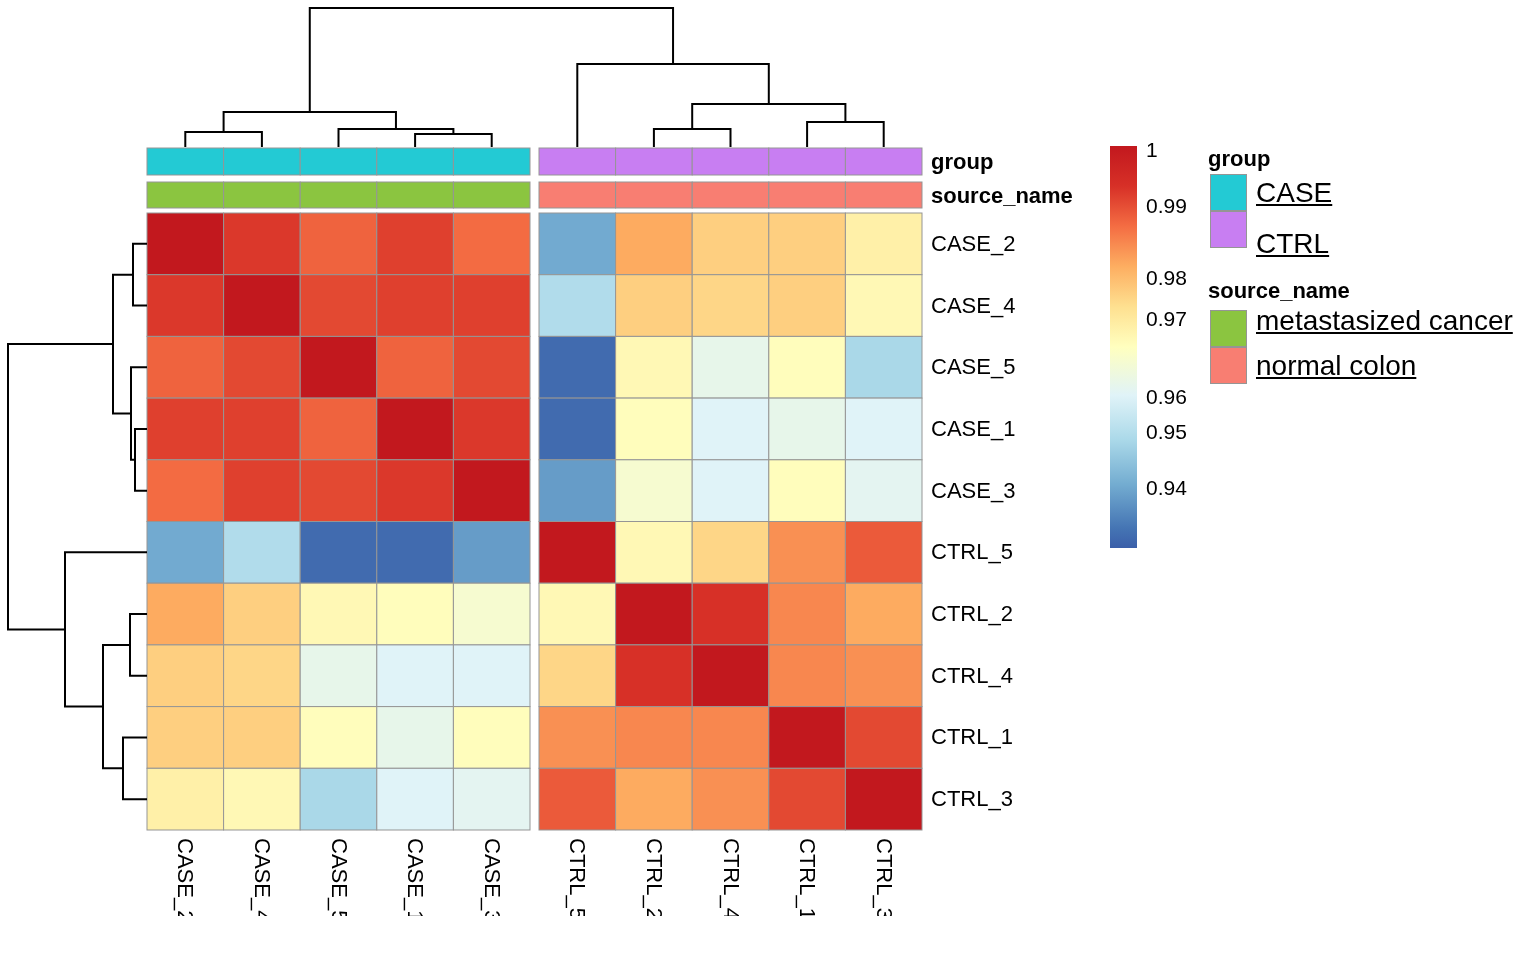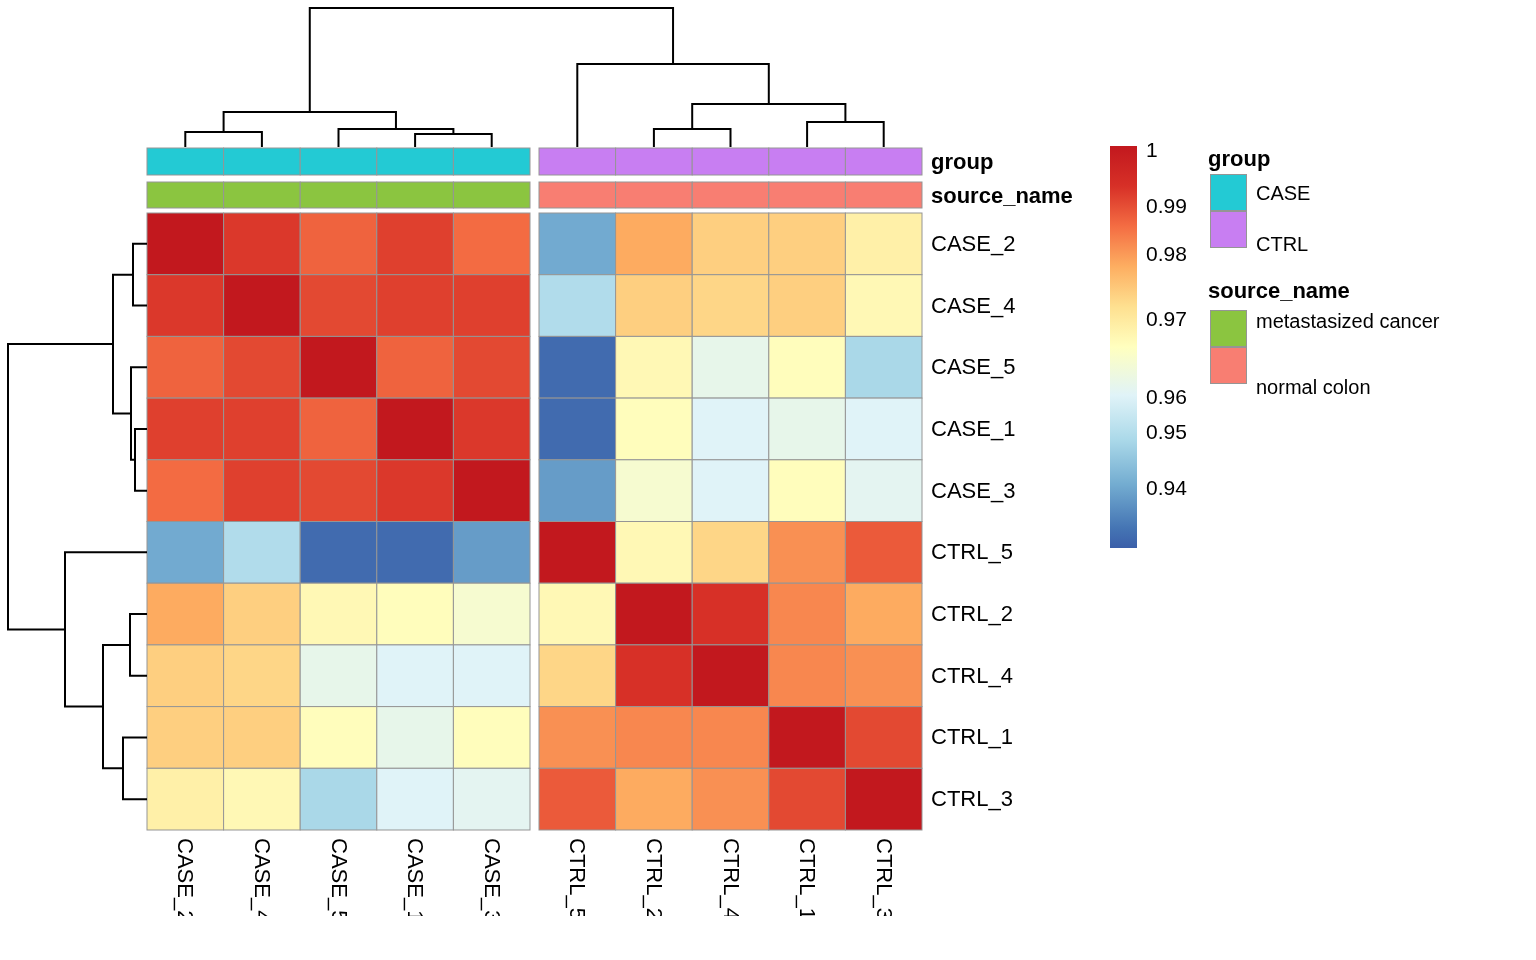--- a/index.html
+++ b/index.html
@@ -7,21 +7,21 @@
           font-family:"Liberation Sans","DejaVu Sans",sans-serif;color:#000;}
   #figure-svg{position:absolute;left:0;top:0;}
   .lbl{position:absolute;font-size:22px;line-height:26px;white-space:nowrap;}
   .bold{font-weight:bold;}
   .collbl{position:absolute;font-size:22px;line-height:24px;white-space:nowrap;
           transform:rotate(90deg);transform-origin:0 0;}
   .ticklbl{position:absolute;left:1146px;font-size:21px;line-height:24px;white-space:nowrap;}
   #colorbar{position:absolute;left:1110px;top:146px;width:27px;height:402px;}
   .swatch{position:absolute;left:1210px;width:37px;height:37px;border:1px solid #959595;box-sizing:border-box;}
   .legend-title{position:absolute;left:1208px;font-size:22px;font-weight:bold;line-height:26px;white-space:nowrap;}
-  .legend-label{position:absolute;left:1256px;font-size:20px;line-height:26px;white-space:nowrap;}
+  .legend-label{position:absolute;left:1256px;font-size:28px;line-height:26px;white-space:nowrap;text-decoration:underline;}
 </style>
 </head>
 <body>
 
 <div id="canvas">
 
   <svg id="figure-svg" width="1536" height="960">
       <rect x="147" y="213" width="76.6" height="61.7" fill="rgb(194,24,30)" stroke="#959595" stroke-width="1"></rect>
       <rect x="223.6" y="213" width="76.6" height="61.7" fill="rgb(219,56,43)" stroke="#959595" stroke-width="1"></rect>
       <rect x="300.2" y="213" width="76.6" height="61.7" fill="rgb(239,99,62)" stroke="#959595" stroke-width="1"></rect>
@@ -174,21 +174,21 @@
   <div class="legend-title" style="top:146px;">group</div>
   <div class="swatch" style="top: 174px; background: rgb(35, 202, 212);"></div>
   <div class="legend-label" style="top:180px;">CASE</div>
   <div class="swatch" style="top: 211px; background: rgb(200, 126, 242);"></div>
   <div class="legend-label" style="top:205px;margin-top:26px;">CTRL</div>
 
   <div class="legend-title" style="top:278px;">source_name</div>
   <div class="swatch" style="top: 310px; background: rgb(139, 197, 64);"></div>
   <div class="legend-label" style="top:308px;">metastasized cancer</div>
   <div class="swatch" style="top: 347px; background: rgb(248, 126, 114);"></div>
-  <div class="legend-label" style="top:353px;margin-top:21px;">normal colon</div>
+  <div class="legend-label" style="top:353px;">normal colon</div>
 <div class="lbl" style="left: 931px; top: 230.85px;">CASE_2</div>
     <div class="lbl" style="left: 931px; top: 292.55px;">CASE_4</div>
     <div class="lbl" style="left: 931px; top: 354.25px;">CASE_5</div>
     <div class="lbl" style="left: 931px; top: 415.95px;">CASE_1</div>
     <div class="lbl" style="left: 931px; top: 477.65px;">CASE_3</div>
     <div class="lbl" style="left: 931px; top: 539.35px;">CTRL_5</div>
     <div class="lbl" style="left: 931px; top: 601.05px;">CTRL_2</div>
     <div class="lbl" style="left: 931px; top: 662.75px;">CTRL_4</div>
     <div class="lbl" style="left: 931px; top: 724.45px;">CTRL_1</div>
     <div class="lbl" style="left: 931px; top: 786.15px;">CTRL_3</div>
@@ -197,18 +197,18 @@
     <div class="collbl" style="left: 350.5px; top: 838px;">CASE_5</div>
     <div class="collbl" style="left: 427.1px; top: 838px;">CASE_1</div>
     <div class="collbl" style="left: 503.7px; top: 838px;">CASE_3</div>
     <div class="collbl" style="left: 589.3px; top: 838px;">CTRL_5</div>
     <div class="collbl" style="left: 665.9px; top: 838px;">CTRL_2</div>
     <div class="collbl" style="left: 742.5px; top: 838px;">CTRL_4</div>
     <div class="collbl" style="left: 819.1px; top: 838px;">CTRL_1</div>
     <div class="collbl" style="left: 895.7px; top: 838px;">CTRL_3</div>
     <div class="ticklbl" style="top: 138px;">1</div>
     <div class="ticklbl" style="top: 194.4px;">0.99</div>
-    <div class="ticklbl" style="top: 242px;">0.98</div>
+    <div class="ticklbl" style="top: 266px;">0.98</div>
     <div class="ticklbl" style="top: 307.2px;">0.97</div>
     <div class="ticklbl" style="top: 385px;">0.96</div>
     <div class="ticklbl" style="top: 420px; text-align: center;">0.95</div>
     <div class="ticklbl" style="top: 476.4px;">0.94</div>
   </div>
 
 </body></html>

